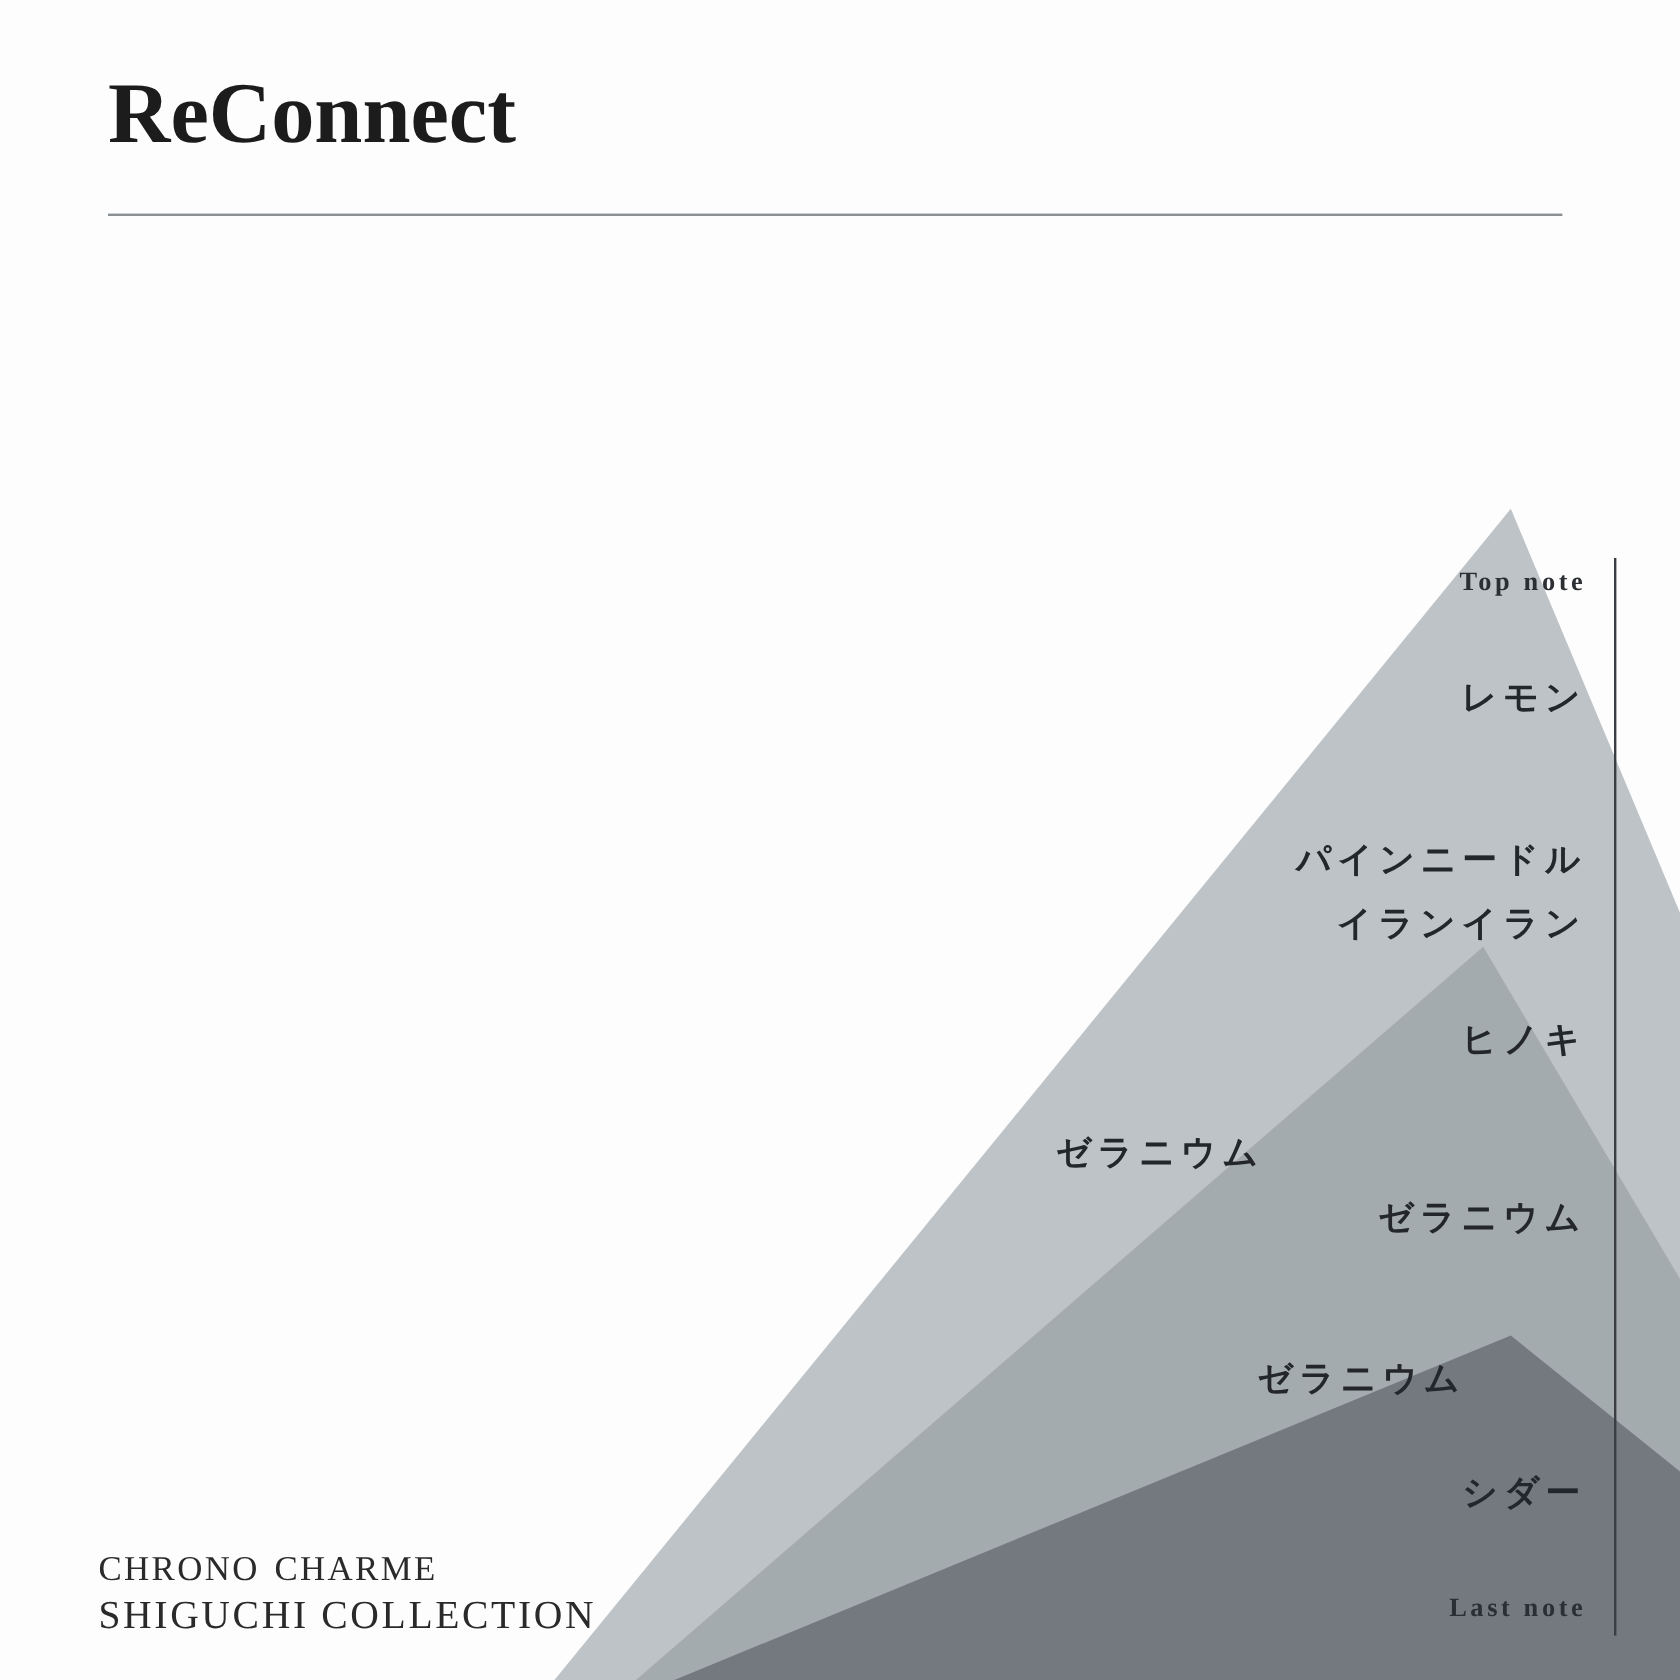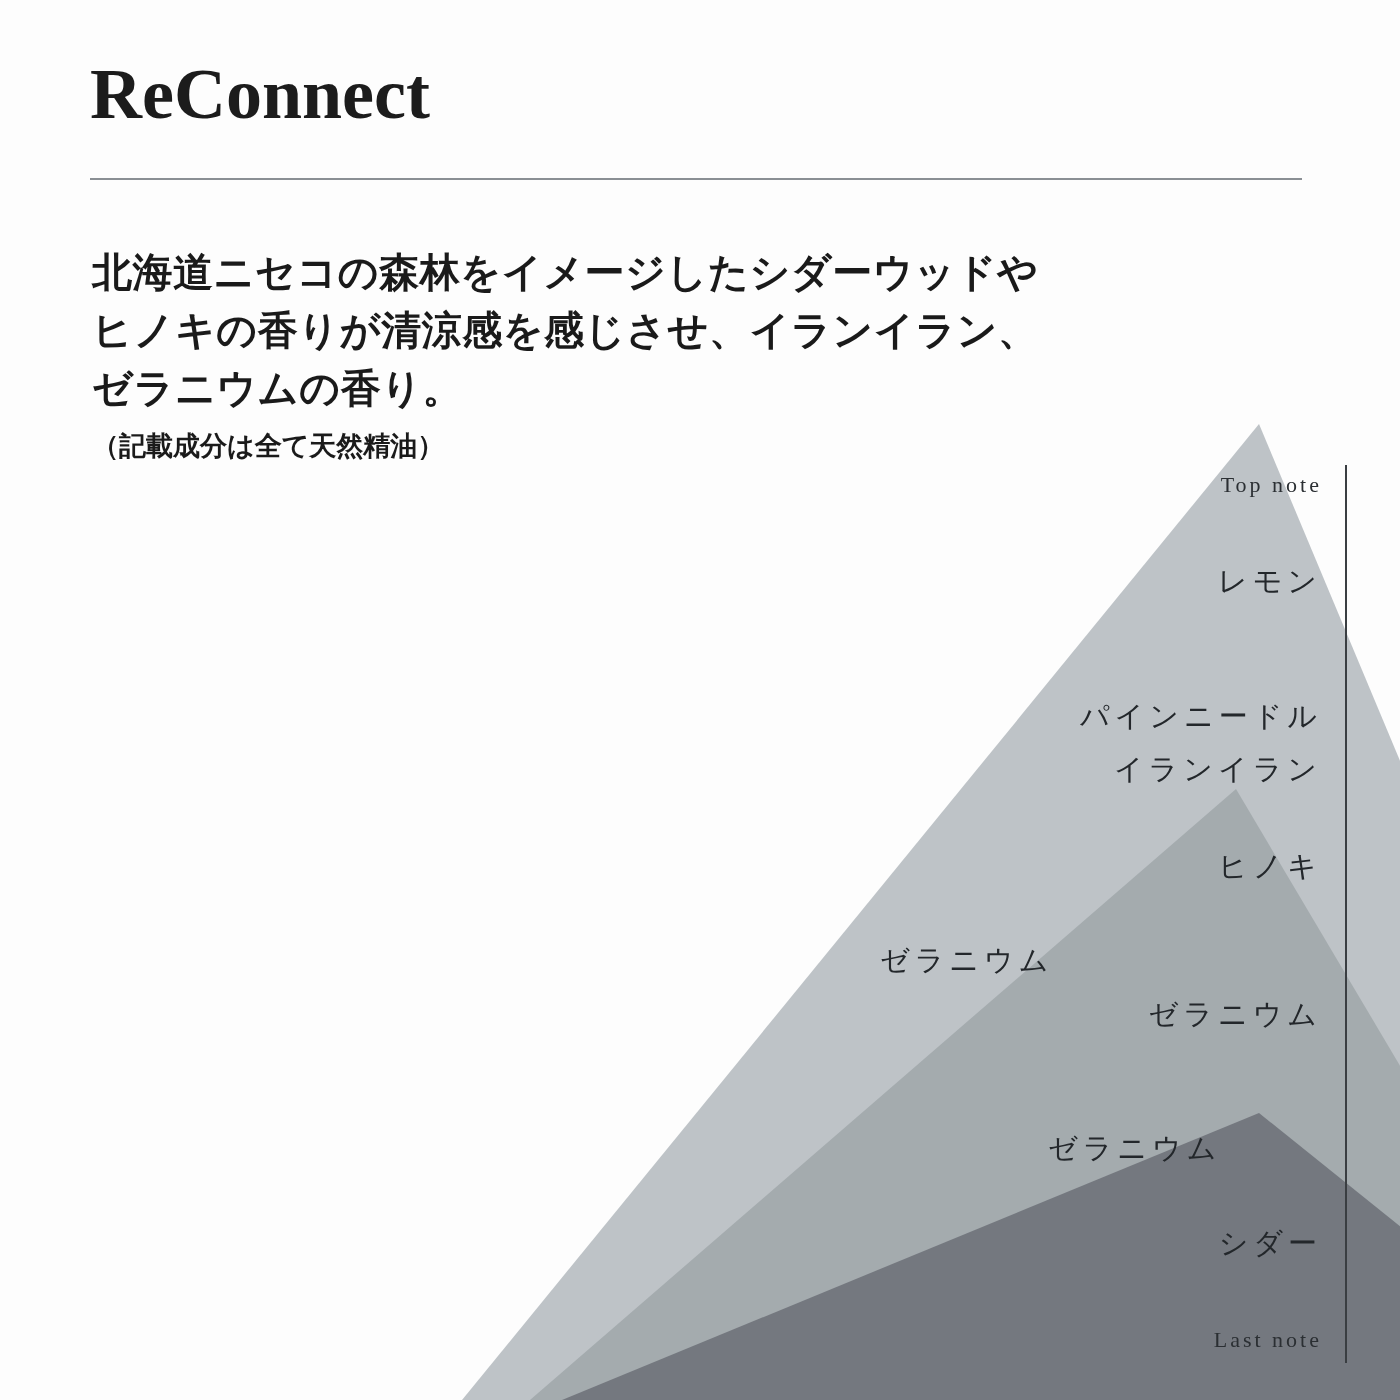--- a/index.html
+++ b/index.html
@@ -77,20 +77,21 @@
   #pyramid svg { display: block; }
 
   .note-label {
     position: absolute;
     font-family: "Liberation Serif", "DejaVu Serif", serif;
     font-size: 29px;
     color: #23272b;
     letter-spacing: 5px;
     white-space: nowrap;
     transform: translateY(-50%);
+    font-weight: bold;
   }
   .note-label.en {
     font-size: 22px;
     letter-spacing: 3px;
     color: #2b2f33;
   }
   .note-right {
     right: 78px;
   }
 
@@ -128,24 +129,20 @@
   }
 </style>
 </head>
 <body>
 
 <div id="page">
 
   <div id="title">ReConnect</div>
   <div id="title-rule"></div>
 
-  <div id="para1" class="jp-block" style="white-space: pre;">北海道ニセコの森林をイメージしたシダーウッドや
-ヒノキの香りが清涼感を感じさせ、イランイラン、
-ゼラニウムの香り。</div>
-  <div id="para1-note" class="jp-block">（記載成分は全て天然精油）</div>
 
   <div id="pyramid">
     <svg width="1400" height="1400" viewBox="0 0 1400 1400" aria-hidden="true">
       <g id="pyramid-layers">
           <polygon points="462,1400 1259,424 1400,760.7016311166876 1400,1400" fill="#bec3c7"></polygon>
           <polygon points="530,1400 1236,789 1400,1065.7674220963172 1400,1400" fill="#a4abae"></polygon>
           <polygon points="562,1400 1259,1113 1400,1226.214705882353 1400,1400" fill="#74787f"></polygon>
         </g>
     </svg>
   </div>
@@ -158,14 +155,18 @@
       <div class="note-label note-right" style="top: 677px; margin-top: 40px;">パインニードル</div>
       <div class="note-label note-right" style="top: 770px;">イランイラン</div>
       <div class="note-label note-right" style="top: 867px;">ヒノキ</div>
       <div class="note-label" style="top: 961px; left: 880px;">ゼラニウム</div>
       <div class="note-label note-right" style="top: 1015px;">ゼラニウム</div>
       <div class="note-label" style="top: 1149px; left: 1048px;">ゼラニウム</div>
       <div class="note-label note-right" style="top: 1244px;">シダー</div>
       <div class="note-label en note-right" style="top: 1340px;">Last note</div>
     </div>
 
+  <div id="brand">
+    <div id="brand-name">Chrono Charme</div>
+    <div id="brand-sub">SHIGUCHI  COLLECTION</div>
+  </div>
 
 </div>
 
 </body></html>

